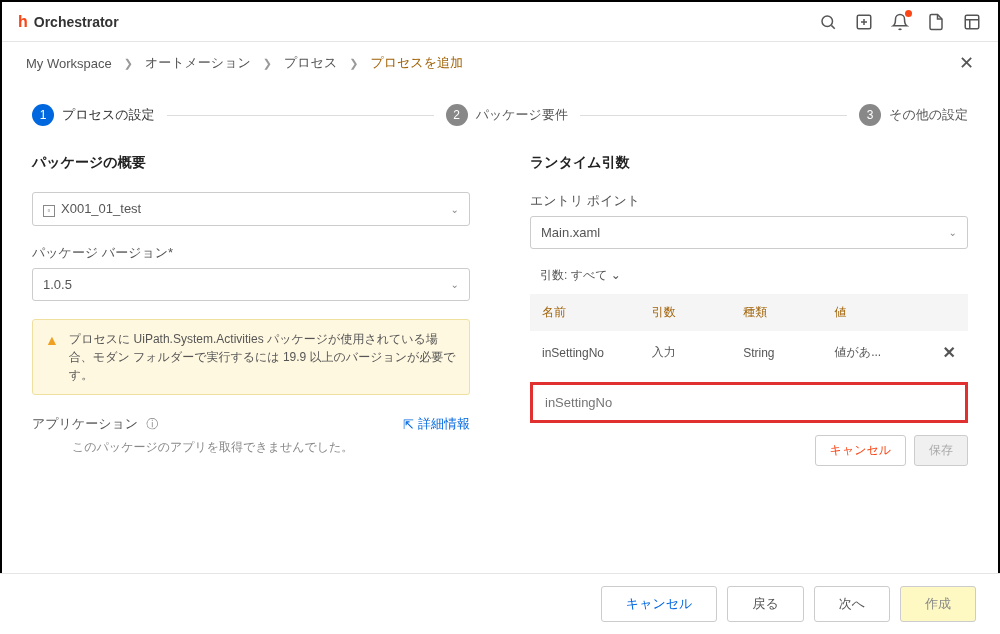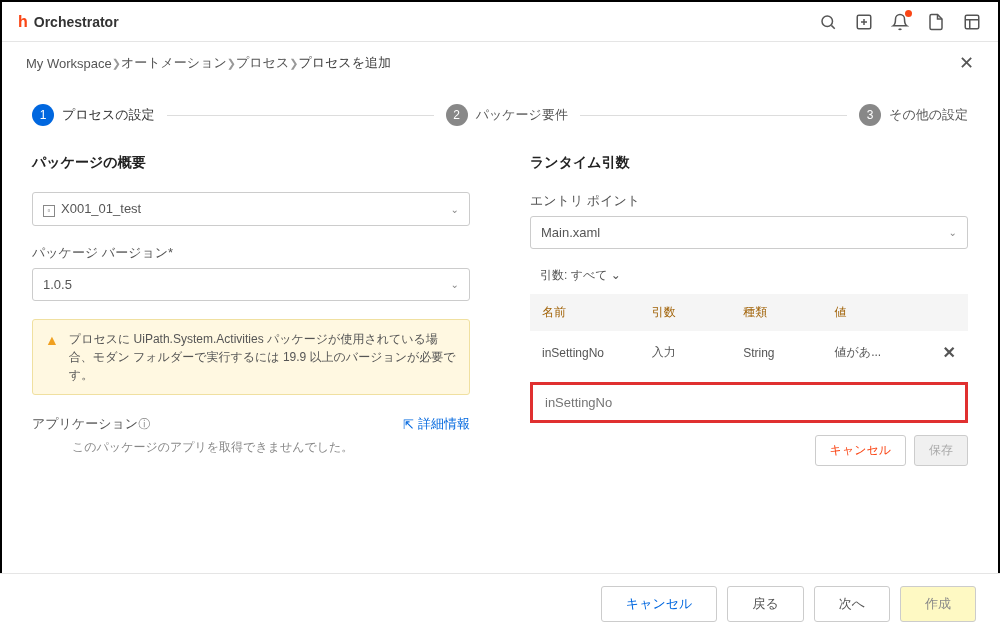--- a/index.html
+++ b/index.html
@@ -63,29 +63,30 @@
     }
     .breadcrumb-bar {
       display: flex;
       align-items: center;
       justify-content: space-between;
       padding: 10px 24px;
     }
     .breadcrumb {
       display: flex;
       align-items: center;
+      gap: 12px;
       font-size: 13px;
       color: #555;
     }
     .breadcrumb .sep {
       color: #999;
       font-size: 11px;
     }
     .breadcrumb .current {
-      color: #404040;
+      color: #a16207;
     }
     .close-x {
       cursor: pointer;
       font-size: 18px;
       color: #555;
     }
     .stepper {
       display: flex;
       align-items: center;
       padding: 20px 30px 24px;
@@ -173,21 +174,21 @@
     }
     .app-row {
       display: flex;
       align-items: center;
       justify-content: space-between;
       margin-bottom: 6px;
     }
     .app-title {
       display: flex;
       align-items: center;
-      gap: 0;
+      gap: 8px;
       font-size: 13px;
       color: #555;
     }
     .info-icon {
       font-size: 12px;
       color: #888;
     }
     .detail-link {
       color: #0067df;
       font-size: 13px;

